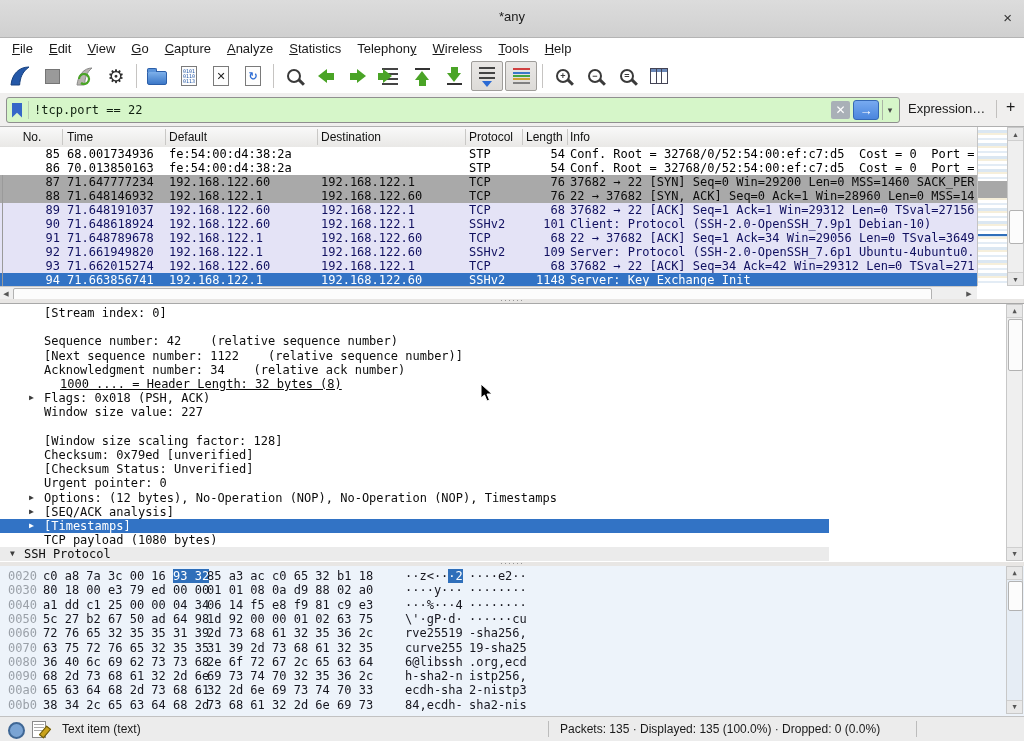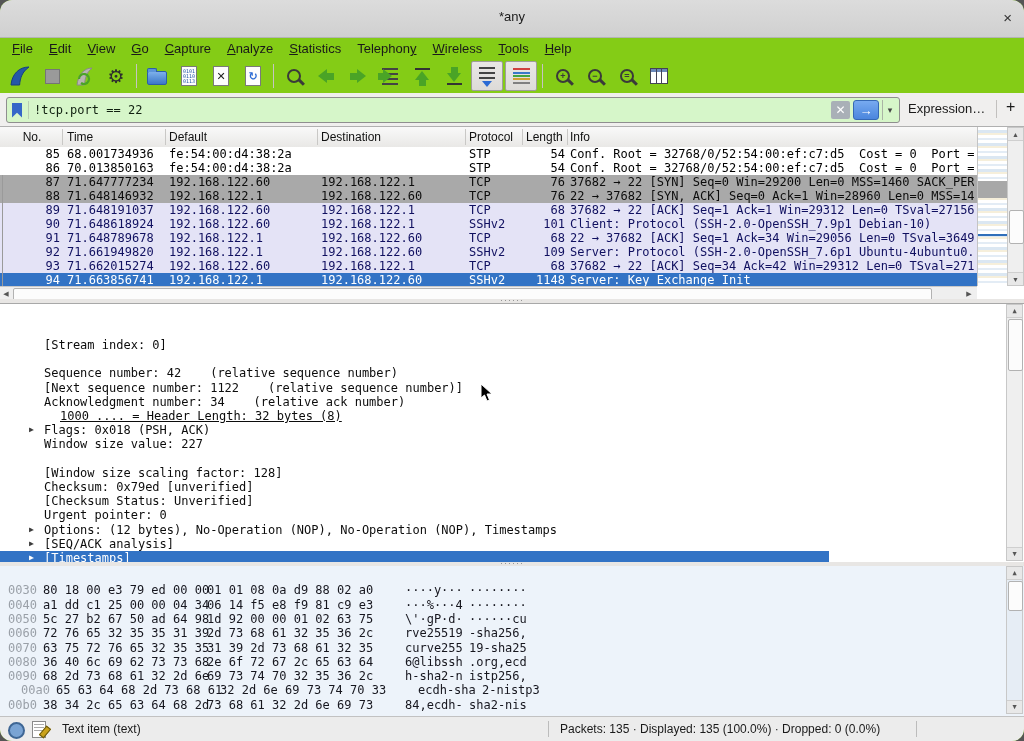--- a/index.html
+++ b/index.html
@@ -1,17 +1,17 @@
 <!DOCTYPE html>
 <html><head>
 <meta charset="utf-8">
 <style>
   html,body{margin:0;padding:0;background:#555;}
-  .app{position:relative;width:1024px;height:741px;background:#84cc16;overflow:hidden;
-       font-family:"Liberation Sans","DejaVu Sans",sans-serif;border-radius:12px;-webkit-font-smoothing:antialiased;}
+  .app{position:relative;width:1024px;height:741px;background:#ffffff;overflow:hidden;
+       font-family:"Liberation Sans","DejaVu Sans",sans-serif;-webkit-font-smoothing:antialiased;}
   .mono{font-family:"DejaVu Sans Mono","Liberation Mono",monospace;}
 
   
   .titlebar{position:absolute;left:0;top:0;width:1024px;height:37px;
     background:linear-gradient(#dcdcdc,#d0d0d0);border-bottom:1px solid #b4b4b4;}
   .title{position:absolute;left:0;right:0;top:9px;text-align:center;font-size:13px;color:#1a1a1a;}
   .close-x{position:absolute;right:12px;top:8px;font-size:15px;color:#333;cursor:default;line-height:20px;}
 
   
   .menubar{position:absolute;left:0;top:38px;width:1024px;height:21px;display:flex;align-items:center;padding-left:4px;}
@@ -98,21 +98,21 @@
   .vscroll .thumb{position:absolute;left:1px;width:13px;background:#fcfcfc;border:1px solid #b2b2b2;border-radius:2px;}
   .hscroll{position:absolute;left:0;top:159px;width:977px;height:14px;background:#efefef;border-top:1px solid #c8c8c8;}
   .hscroll .arr{position:absolute;top:1px;width:12px;height:11px;display:flex;align-items:center;justify-content:center;font-size:7px;color:#555;}
   .hscroll .thumb{position:absolute;left:13px;top:1px;width:917px;height:11px;background:#fcfcfc;border:1px solid #b2b2b2;border-radius:2px;}
 
   
   .splitter{position:absolute;left:0;width:1024px;height:4px;background:#e8e6e4;color:#8a8a8a;font-size:9px;line-height:3px;text-align:center;letter-spacing:1px;}
 
   
   .details{position:absolute;left:0;top:303px;width:1024px;height:259px;background:#fff;border-top:1px solid #a8a8a8;border-bottom:1px solid #a8a8a8;overflow:hidden;}
-  .dline{position:absolute;left:0;width:829px;height:14px;font-size:12px;line-height:14px;color:#0c0c0c;white-space:pre;margin-top:32px;}
+  .dline{position:absolute;left:0;width:829px;height:14px;font-size:12px;line-height:14px;color:#0c0c0c;white-space:pre;}
   .dline .arr{position:absolute;font-size:8px;color:#3c3c3c;top:0;}
   .dline .txt{position:absolute;top:0;}
   .dline.sel{background:#3273c5;color:#fff;}
   .dline.sel .arr{color:#fff;}
   .dline.grayrow{background:#ebebeb;}
 
   
   .hexpane{position:absolute;left:0;top:566px;width:1024px;height:150px;background:#edf3fa;border-bottom:1px solid #b0b0b0;overflow:hidden;}
   .hrow{position:absolute;left:0;width:1005px;height:14px;font-size:12px;line-height:14px;color:#16161e;white-space:pre;}
   .hrow .off{position:absolute;left:8px;color:#9aa0a8;}
@@ -448,28 +448,29 @@
     </div>
 
   <div class="splitter" style="top:562px;">······</div>
 
   <div class="hexpane mono" id="hexpane">
     <div class="vscroll" style="left:1006px;top:0;height:148px;background:#e6edf5;">
       <div class="arr up">▲</div>
         <div class="thumb" style="top:14px;height:28px;"></div>
         <div class="arr dn">▼</div>
     </div>
+  <div class="hrow" style="top: 3px;"><span class="off">0020</span><span class="g1"><span>c0 a8 7a 3c 00 16 </span><span class="hl">93 32</span></span><span class="g2"><span>85 a3 ac c0 65 32 b1 18</span></span><span class="a1"><span>··z&lt;··</span><span class="hl">·2</span></span><span class="a2"><span>····e2··</span></span></div>
       <div class="hrow" style="top: 17.3px;"><span class="off">0030</span><span class="g1"><span>80 18 00 e3 79 ed 00 00</span></span><span class="g2"><span>01 01 08 0a d9 88 02 a0</span></span><span class="a1"><span>····y···</span></span><span class="a2"><span>········</span></span></div>
       <div class="hrow" style="top: 31.6px;"><span class="off">0040</span><span class="g1"><span>a1 dd c1 25 00 00 04 34</span></span><span class="g2"><span>06 14 f5 e8 f9 81 c9 e3</span></span><span class="a1"><span>···%···4</span></span><span class="a2"><span>········</span></span></div>
       <div class="hrow" style="top: 45.9px;"><span class="off">0050</span><span class="g1"><span>5c 27 b2 67 50 ad 64 98</span></span><span class="g2"><span>1d 92 00 00 01 02 63 75</span></span><span class="a1"><span>\'·gP·d·</span></span><span class="a2"><span>······cu</span></span></div>
       <div class="hrow" style="top: 60.2px;"><span class="off">0060</span><span class="g1"><span>72 76 65 32 35 35 31 39</span></span><span class="g2"><span>2d 73 68 61 32 35 36 2c</span></span><span class="a1"><span>rve25519</span></span><span class="a2"><span>-sha256,</span></span></div>
       <div class="hrow" style="top: 74.5px;"><span class="off">0070</span><span class="g1"><span>63 75 72 76 65 32 35 35</span></span><span class="g2"><span>31 39 2d 73 68 61 32 35</span></span><span class="a1"><span>curve255</span></span><span class="a2"><span>19-sha25</span></span></div>
       <div class="hrow" style="top: 88.8px;"><span class="off">0080</span><span class="g1"><span>36 40 6c 69 62 73 73 68</span></span><span class="g2"><span>2e 6f 72 67 2c 65 63 64</span></span><span class="a1"><span>6@libssh</span></span><span class="a2"><span>.org,ecd</span></span></div>
       <div class="hrow" style="top: 103.1px;"><span class="off">0090</span><span class="g1"><span>68 2d 73 68 61 32 2d 6e</span></span><span class="g2"><span>69 73 74 70 32 35 36 2c</span></span><span class="a1"><span>h-sha2-n</span></span><span class="a2"><span>istp256,</span></span></div>
-      <div class="hrow" style="top: 117.4px; margin-left: 13px;"><span class="off">00a0</span><span class="g1"><span>65 63 64 68 2d 73 68 61</span></span><span class="g2"><span>32 2d 6e 69 73 74 70 33</span></span><span class="a1"><span>ecdh-sha</span></span><span class="a2"><span>2-nistp3</span></span></div>
+      <div class="hrow" style="top: 117.4px;"><span class="off">00a0</span><span class="g1"><span>65 63 64 68 2d 73 68 61</span></span><span class="g2"><span>32 2d 6e 69 73 74 70 33</span></span><span class="a1"><span>ecdh-sha</span></span><span class="a2"><span>2-nistp3</span></span></div>
       <div class="hrow" style="top: 131.7px;"><span class="off">00b0</span><span class="g1"><span>38 34 2c 65 63 64 68 2d</span></span><span class="g2"><span>73 68 61 32 2d 6e 69 73</span></span><span class="a1"><span>84,ecdh-</span></span><span class="a2"><span>sha2-nis</span></span></div>
     </div>
 
   <div class="statusbar">
     <div class="expert"></div>
     <div class="note">
         <i></i>
         <i></i>
         <i></i>
       </div>

